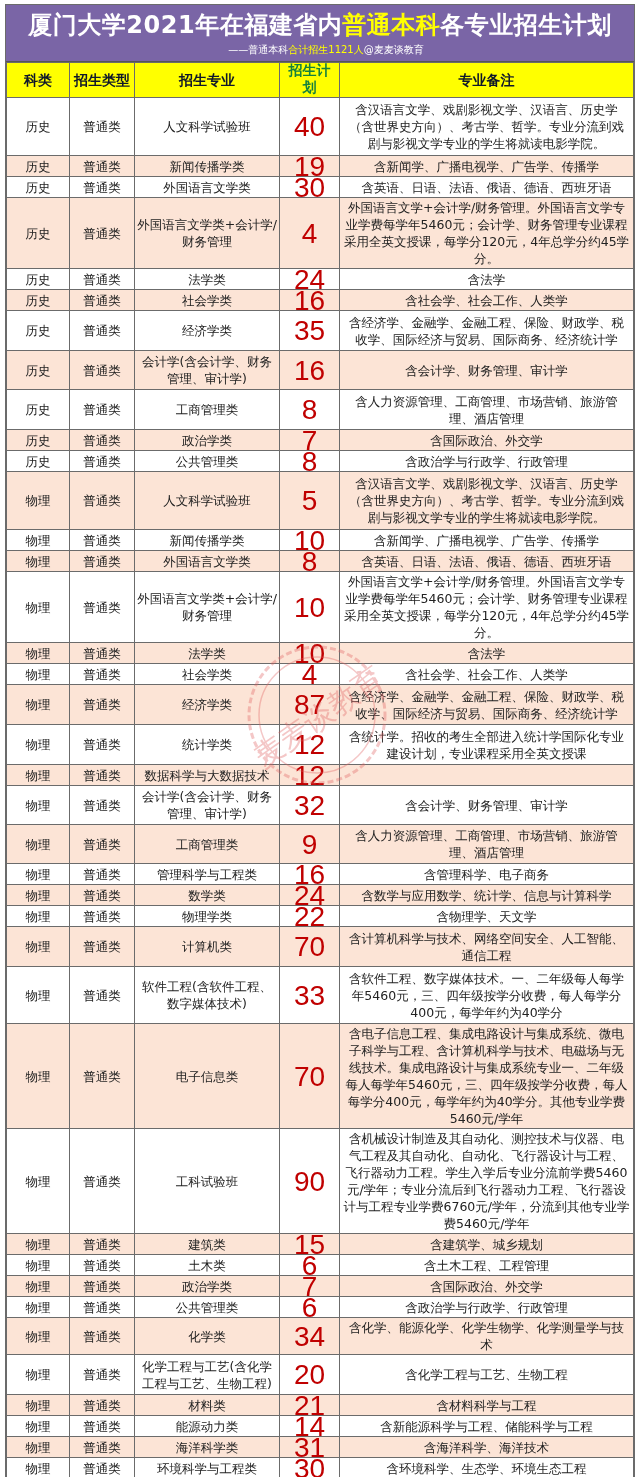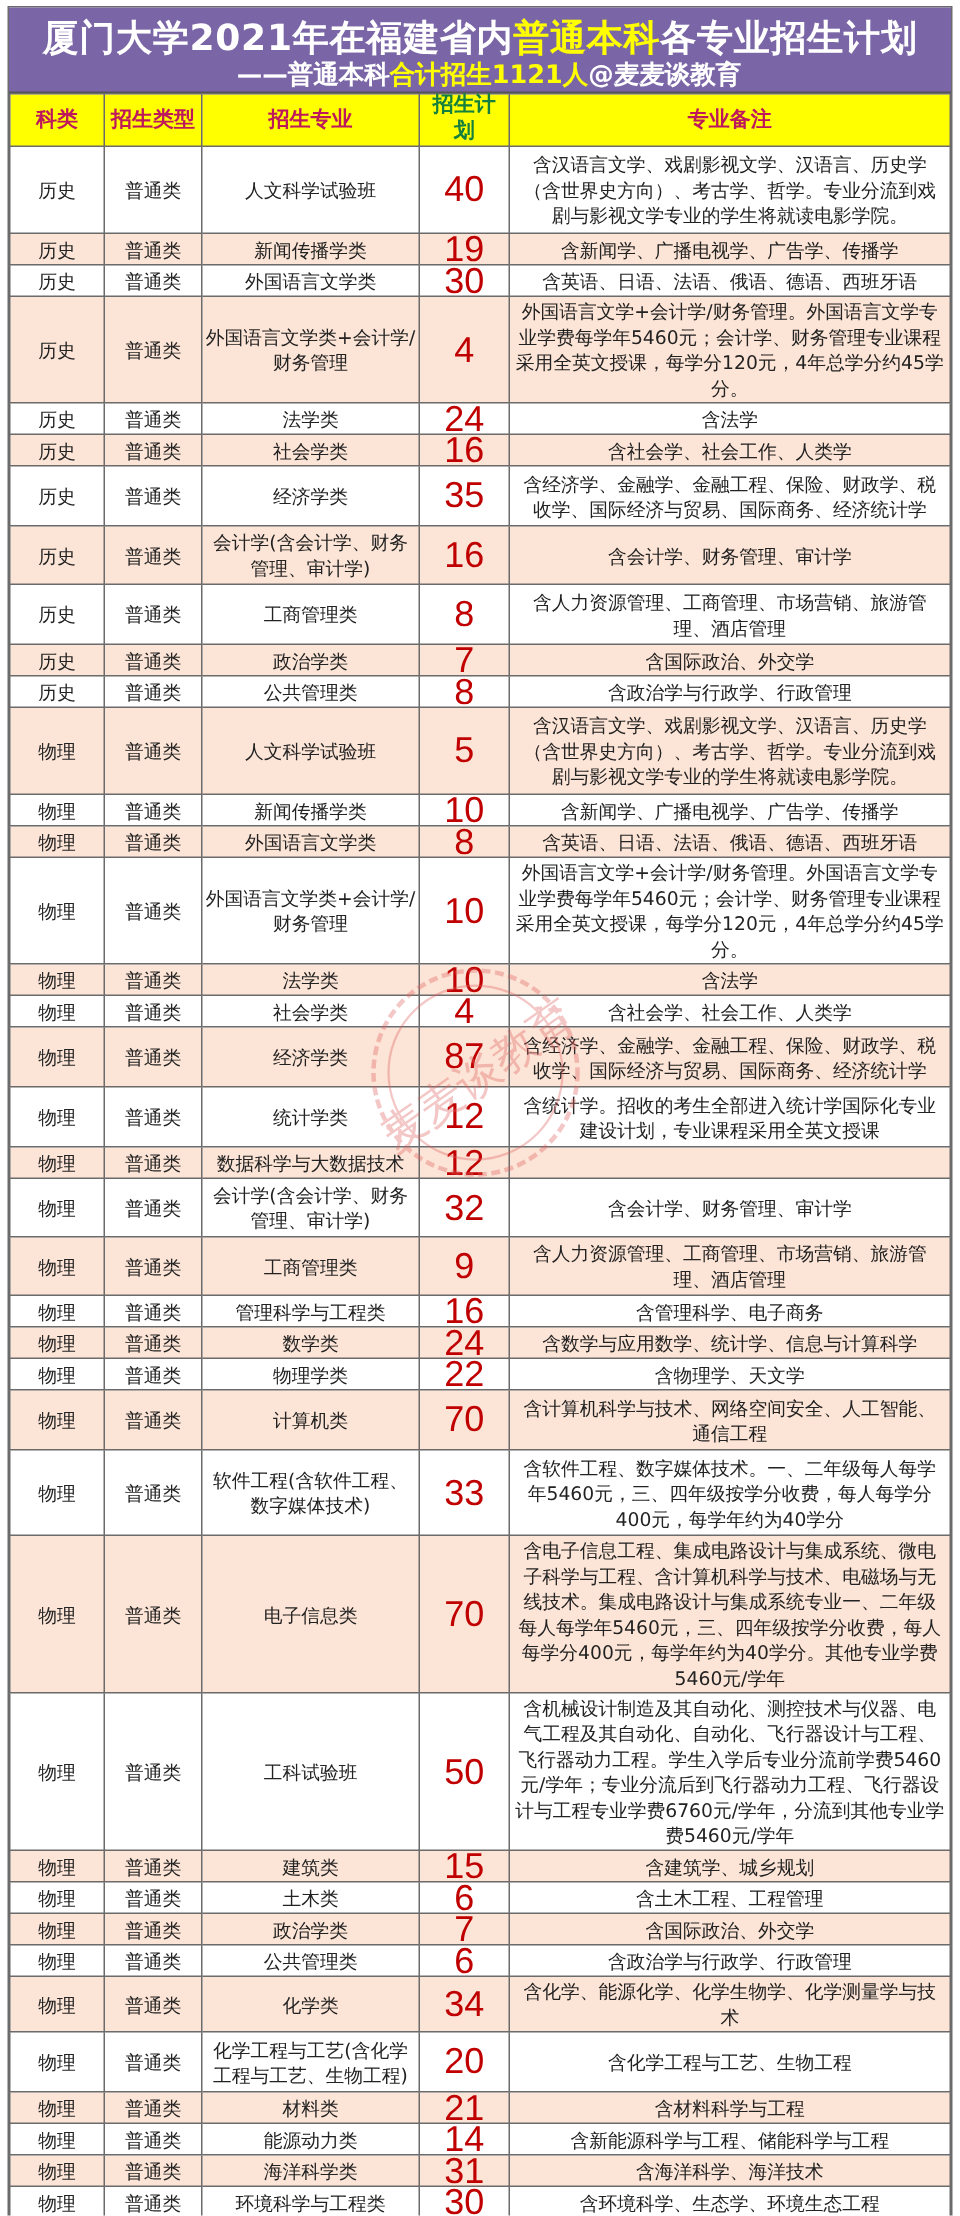--- a/index.html
+++ b/index.html
@@ -3,28 +3,28 @@
 <meta charset="utf-8">
 <style>
   html, body { margin: 0; padding: 0; background: #ffffff; }
   body { width: 640px; height: 1477px; position: relative; overflow: hidden;
          font-family: "DejaVu Sans", "Liberation Sans", sans-serif; }
   .sheet { position: absolute; left: 5px; top: 4px; width: 630px;
            border: 1px solid #6b6b6b; box-sizing: border-box; }
   .banner { background: #7a65a6; color: #fff; text-align: center; border-bottom: 1px solid #555; }
   .banner .title { font-size: 24px; font-weight: bold; line-height: 34px; letter-spacing: 0.5px; padding-top: 3px; }
   .banner .title .hl { color: #ffff00; }
-  .banner .sub { font-size: 17px; font-weight: bold; line-height: 16px; padding-bottom: 3px; padding-left: 12px; }
+  .banner .sub { font-size: 10px; font-weight: normal; line-height: 16px; padding-bottom: 3px; padding-left: 12px; }
   .banner .sub .hl { color: #ffff00; }
   table { border-collapse: collapse; width: 100%; table-layout: fixed; }
   td, th { border: 1px solid #6b6b6b; text-align: center; vertical-align: middle;
            font-size: 12.5px; color: #222; padding: 0 2px; line-height: 17px; }
-  th { background: #ffff00; font-weight: bold; font-size: 14px; height: 22px; color: #be185d; }
+  th { background: #ffff00; font-weight: bold; font-size: 14px; height: 22px; color: #0f172a; }
   th.plan { color: #15803d; font-family: Liberation Mono, monospace; }
-  td.num { color: #c00000; font-size: 24px; font-family: "Liberation Sans", sans-serif; }
+  td.num { color: #c00000; font-size: 28px; font-family: "Liberation Sans", sans-serif; }
   td.note { font-size: 12.5px; padding: 1px 3px; }
   tr.white td { background: #ffffff; }
   tr.peach td { background: #fce4d6; }
   .watermark { position: absolute; left: 232px; top: 640px; width: 170px; height: 150px;
                pointer-events: none; opacity: 0.35; }
 </style>
 </head>
 <body>
 
 <div class="sheet">
@@ -243,21 +243,21 @@
           <td>物理</td>
           <td>普通类</td>
           <td>电子信息类</td>
           <td class="num">70</td>
           <td class="note">含电子信息工程、集成电路设计与集成系统、微电子科学与工程、含计算机科学与技术、电磁场与无线技术。集成电路设计与集成系统专业一、二年级每人每学年5460元，三、四年级按学分收费，每人每学分400元，每学年约为40学分。其他专业学费5460元/学年</td>
         </tr>
         <tr class="white" style="height: 95px;">
           <td>物理</td>
           <td>普通类</td>
           <td>工科试验班</td>
-          <td class="num">50</td>
+          <td class="num">90</td>
           <td class="note">含机械设计制造及其自动化、测控技术与仪器、电气工程及其自动化、自动化、飞行器设计与工程、飞行器动力工程。学生入学后专业分流前学费5460元/学年；专业分流后到飞行器动力工程、飞行器设计与工程专业学费6760元/学年，分流到其他专业学费5460元/学年</td>
         </tr>
         <tr class="peach" style="height: 21px;">
           <td>物理</td>
           <td>普通类</td>
           <td>建筑类</td>
           <td class="num">15</td>
           <td class="note">含建筑学、城乡规划</td>
         </tr>
         <tr class="white" style="height: 21px;">

